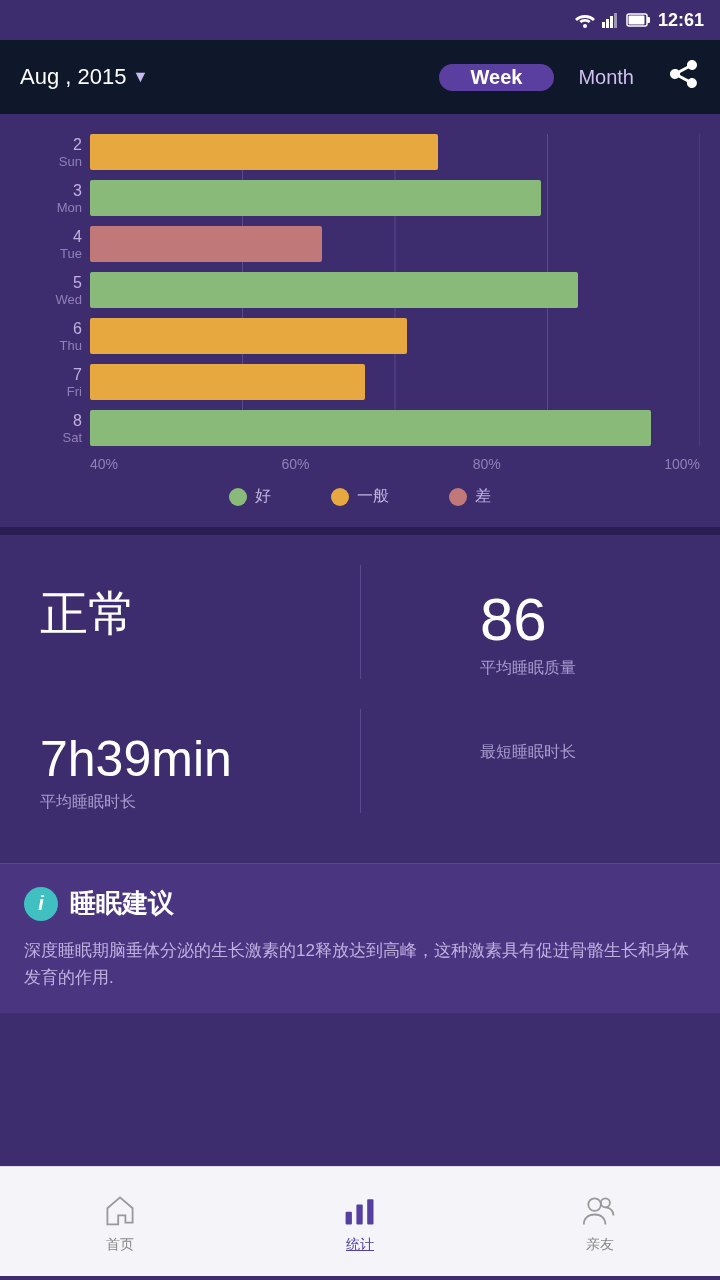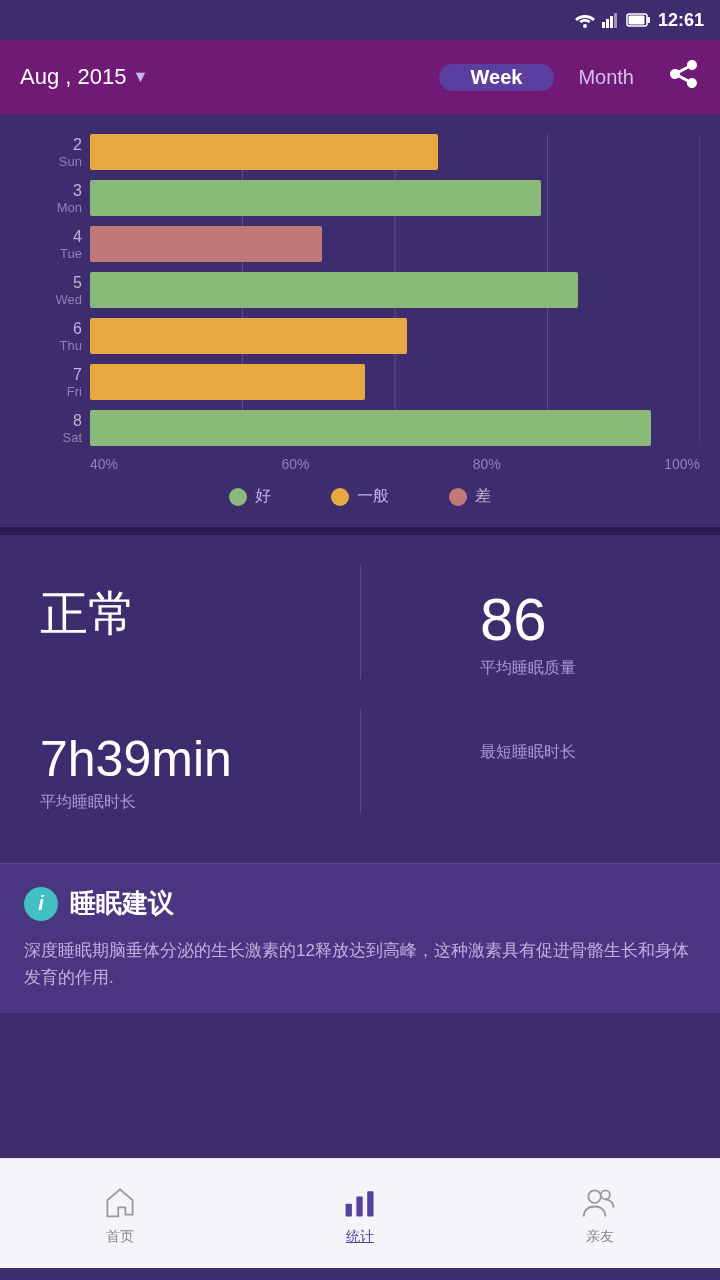--- a/index.html
+++ b/index.html
@@ -29,21 +29,21 @@
     }
     .status-time {
       color: white;
       font-size: 18px;
       font-weight: bold;
     }
 
     
     .header {
       height: 74px;
-      background: #701a75;
+      background: #0f172a;
       display: flex;
       align-items: center;
       padding: 0 20px;
       gap: 0;
     }
     .date-selector {
       display: flex;
       align-items: center;
       color: white;
       font-size: 22px;
@@ -253,21 +253,21 @@
 
     .advice-text {
       color: #c0b0e0;
       font-size: 17px;
       line-height: 1.6;
     }
 
     
     .bottom-nav {
       position: absolute;
-      bottom: 12px;
+      bottom: 4px;
       left: 0;
       right: 0;
       height: 110px;
       background: #f5f4f8;
       display: flex;
       align-items: center;
       justify-content: space-around;
       border-top: 1px solid #e0dce8;
     }
 

